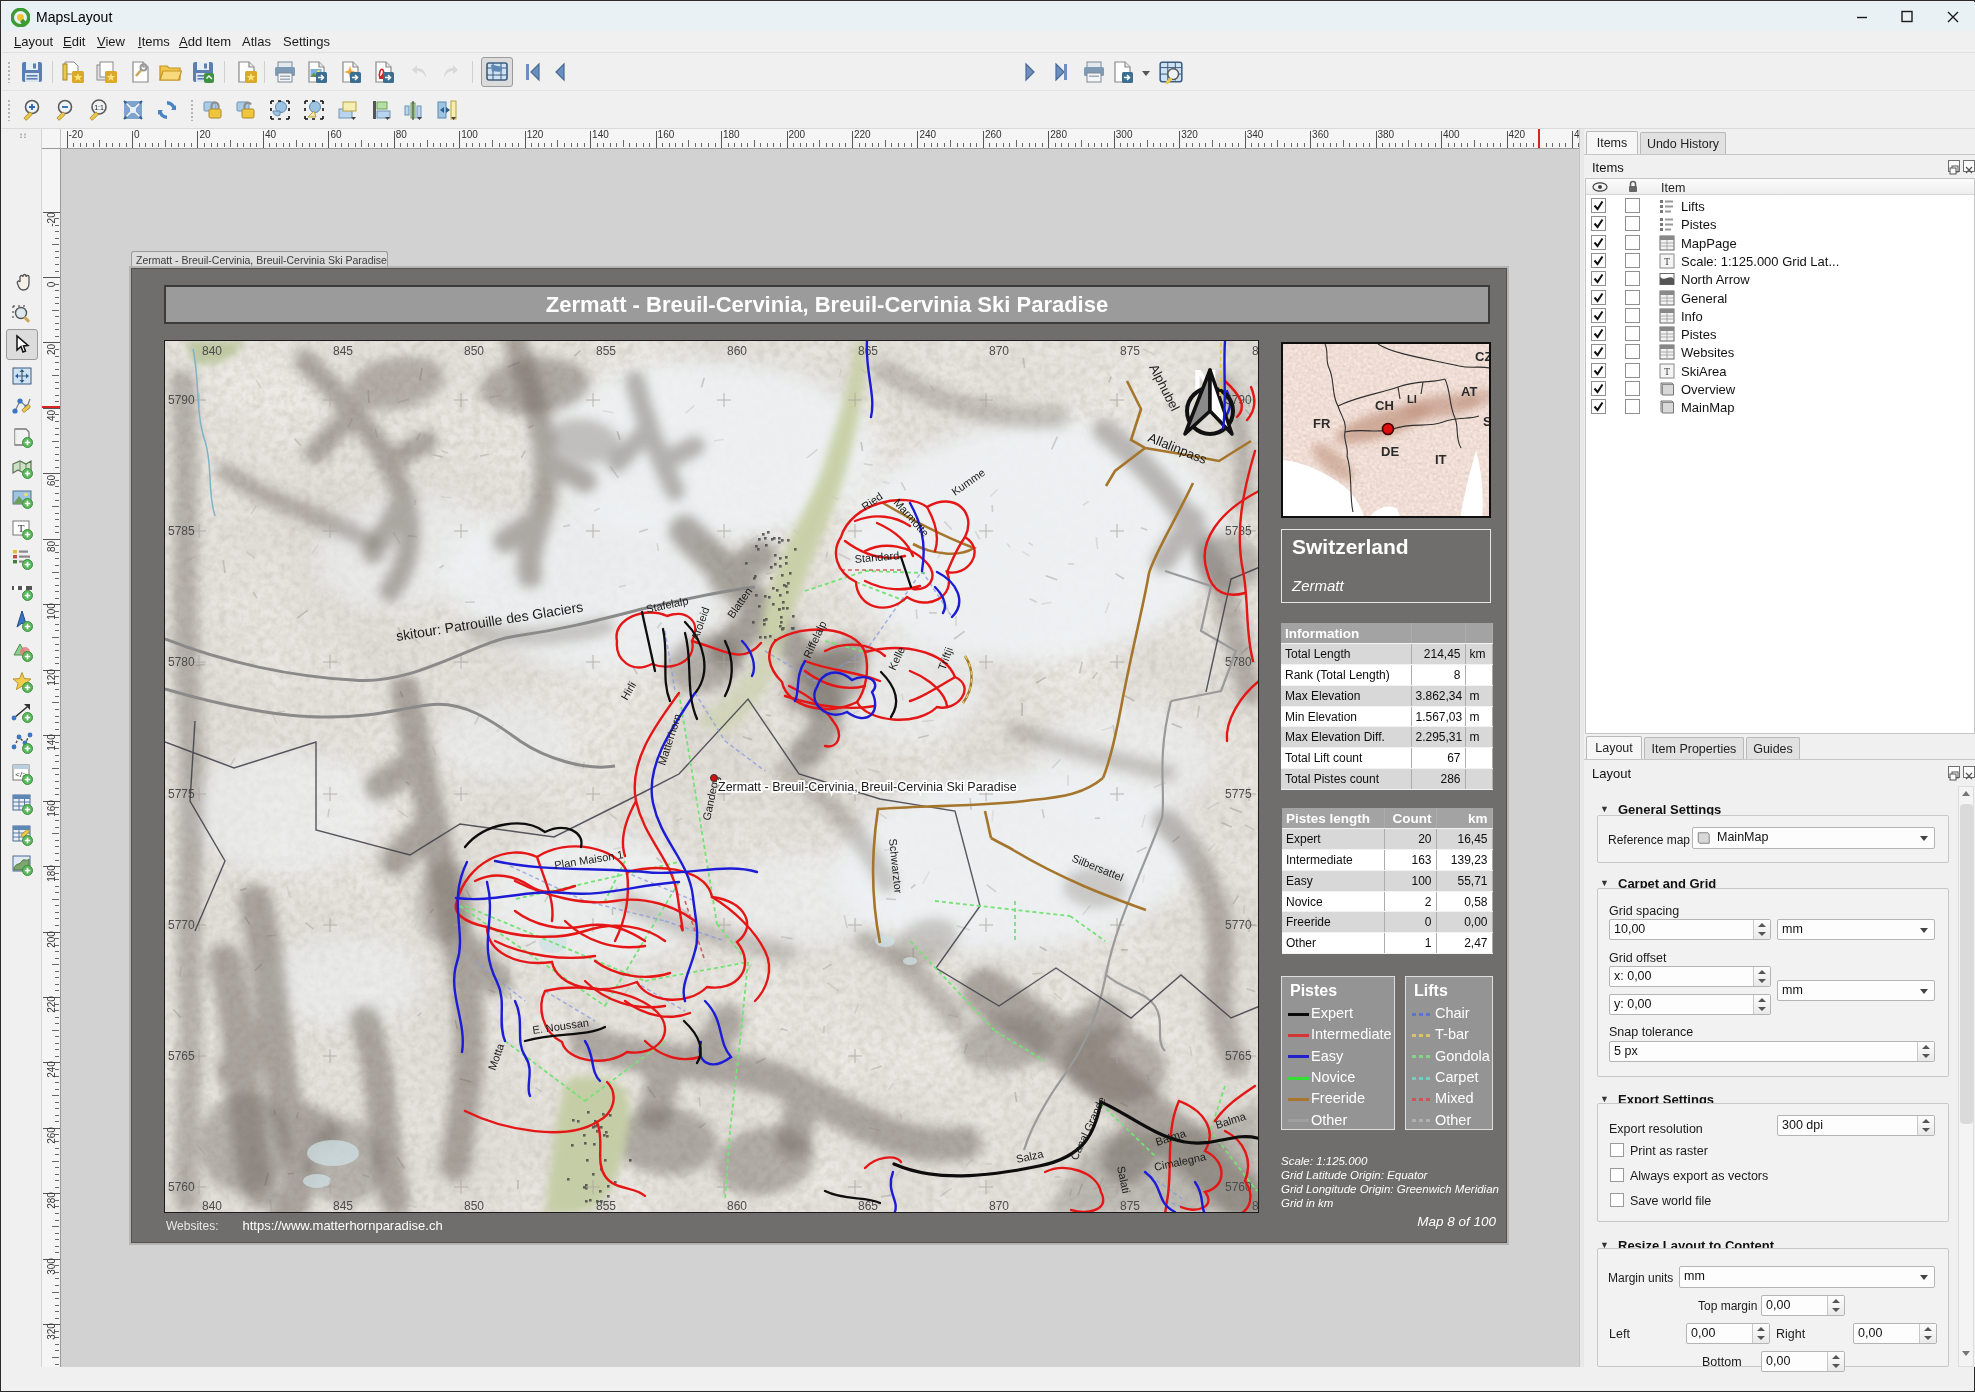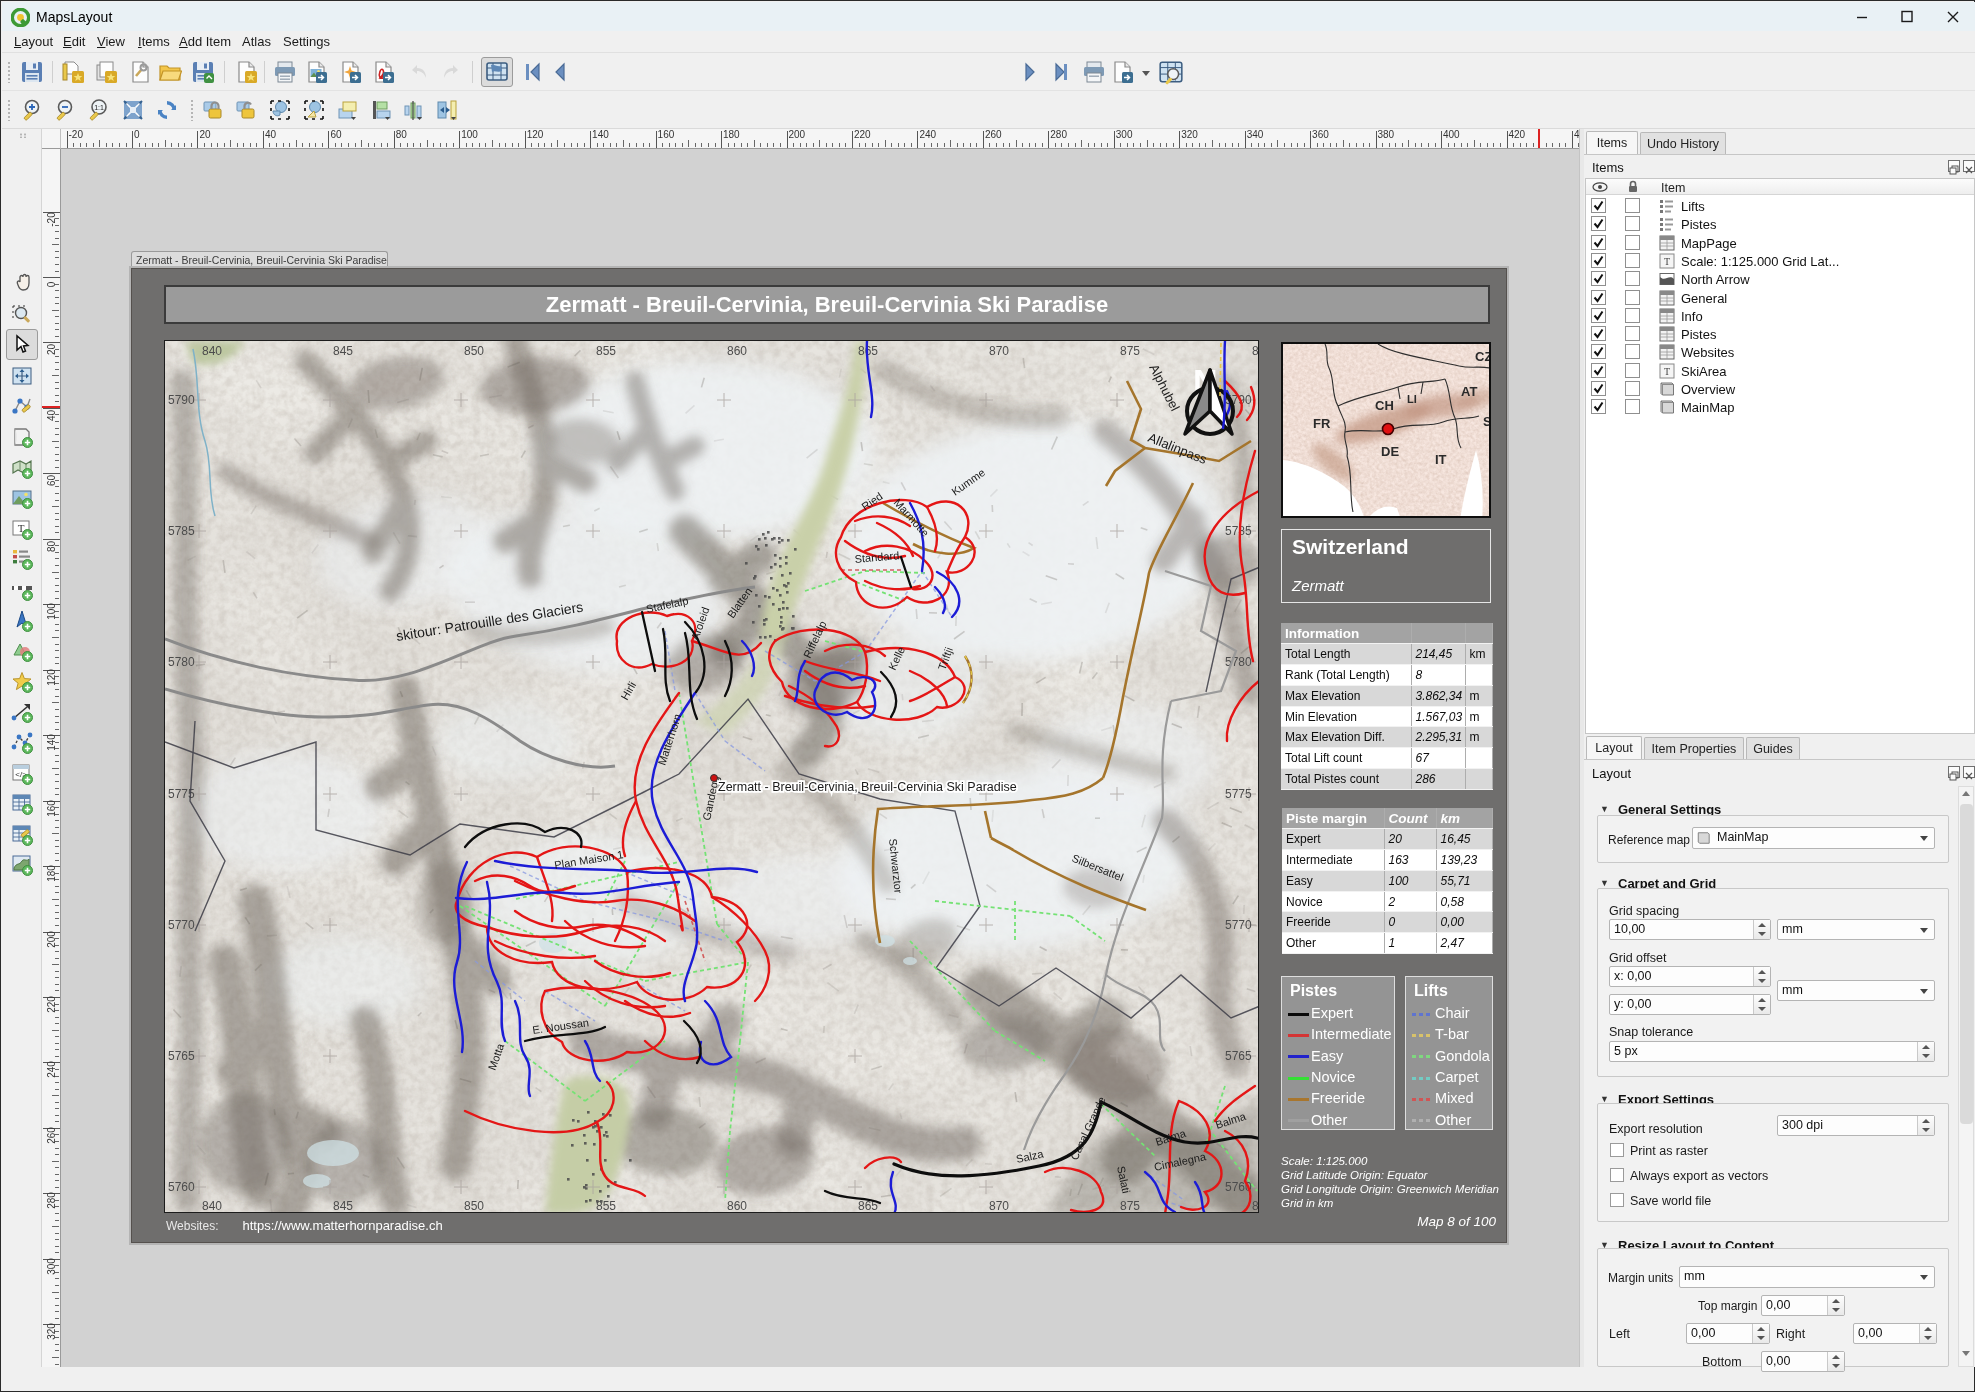--- a/index.html
+++ b/index.html
@@ -36,21 +36,21 @@
   #pmap { position:absolute; left:32px; top:71px; width:1095px; height:873px; border:1.5px solid #1c1c1c; background:#ebe9e4; overflow:hidden;}
   #ovmap { position:absolute; left:1149px; top:73px; width:210px; height:176px; border:2px solid #0e0e0e; background:#f6e4dd; overflow:hidden;}
   #chbox { position:absolute; left:1149px; top:260px; width:210px; height:74px; border:1px solid #e6e6e6; color:#fff; }
   #chbox .c { position:absolute; left:10px; top:5px; font-size:21px; font-weight:bold; }
   #chbox .z { position:absolute; left:10px; top:47px; font-size:15px; font-style:italic; }
   table.ptab { border-collapse:collapse; position:absolute; table-layout:fixed; }
   table.ptab td { font-size:12px; color:#0d0d0d; padding:0 4px; height:20.8px; border-right:1px solid #adadad; border-bottom:1px solid #f2f2f2; overflow:hidden; white-space:nowrap;}
   table.ptab tr.hd td { background:#a3a3a3; color:#fff; font-weight:bold; font-size:13.5px; }
   table.ptab tr.a td { background:#d8d8d8; }
   table.ptab tr.b td { background:#fff; }
-  .num { text-align:left;font-style:italic; }
+  .num { text-align:right; }
   .legend { position:absolute; border:1px solid #dedede; color:#fff; background:#949494;}
   .legend .lt { position:absolute; left:8px; top:5px; font-weight:bold; font-size:16px; }
   .legend .row { position:absolute; left:6px; font-size:14.5px; white-space:nowrap; }
   .legend .sw { display:inline-block; width:21px; height:3px; vertical-align:middle; margin-right:2px; }
   #scaletext { position:absolute; left:1149px; top:885px; color:#fff; font-size:11.5px; line-height:14px;font-style:italic; }
   #map8 { position:absolute; left:1149px; top:945px; width:215px; color:#fff; font-size:13.5px; font-style:italic; text-align:right; }
   #websites { position:absolute; left:34px; top:947px; color:#fff; }
   
   #rpanel { position:absolute; left:1583px; top:128px; width:392px; height:1238px; background:#f0f0f0; }
   #rsplit { position:absolute; left:1578px; top:128px; width:5px; height:1238px; background:#e8e8e8; border-left:1px solid #c4c4c4; }
@@ -1769,21 +1769,21 @@
             <tr class="a">
               <td>Total Pistes count</td>
               <td class="num">286</td>
               <td></td>
             </tr>
           </tbody>
         </table>
       <table class="ptab" style="left:1150px;top:539px;width:210px">
           <tbody>
             <tr class="hd">
-              <td style="width:102px">Piste margin</td>
+              <td style="width:102px">Pistes length</td>
               <td class="num" style="width:52px">Count</td>
               <td class="num" style="width:56px">km</td>
             </tr>
             <tr class="a">
               <td>Expert</td>
               <td class="num">20</td>
               <td class="num">16,45</td>
             </tr>
             <tr class="b">
               <td>Intermediate</td>

